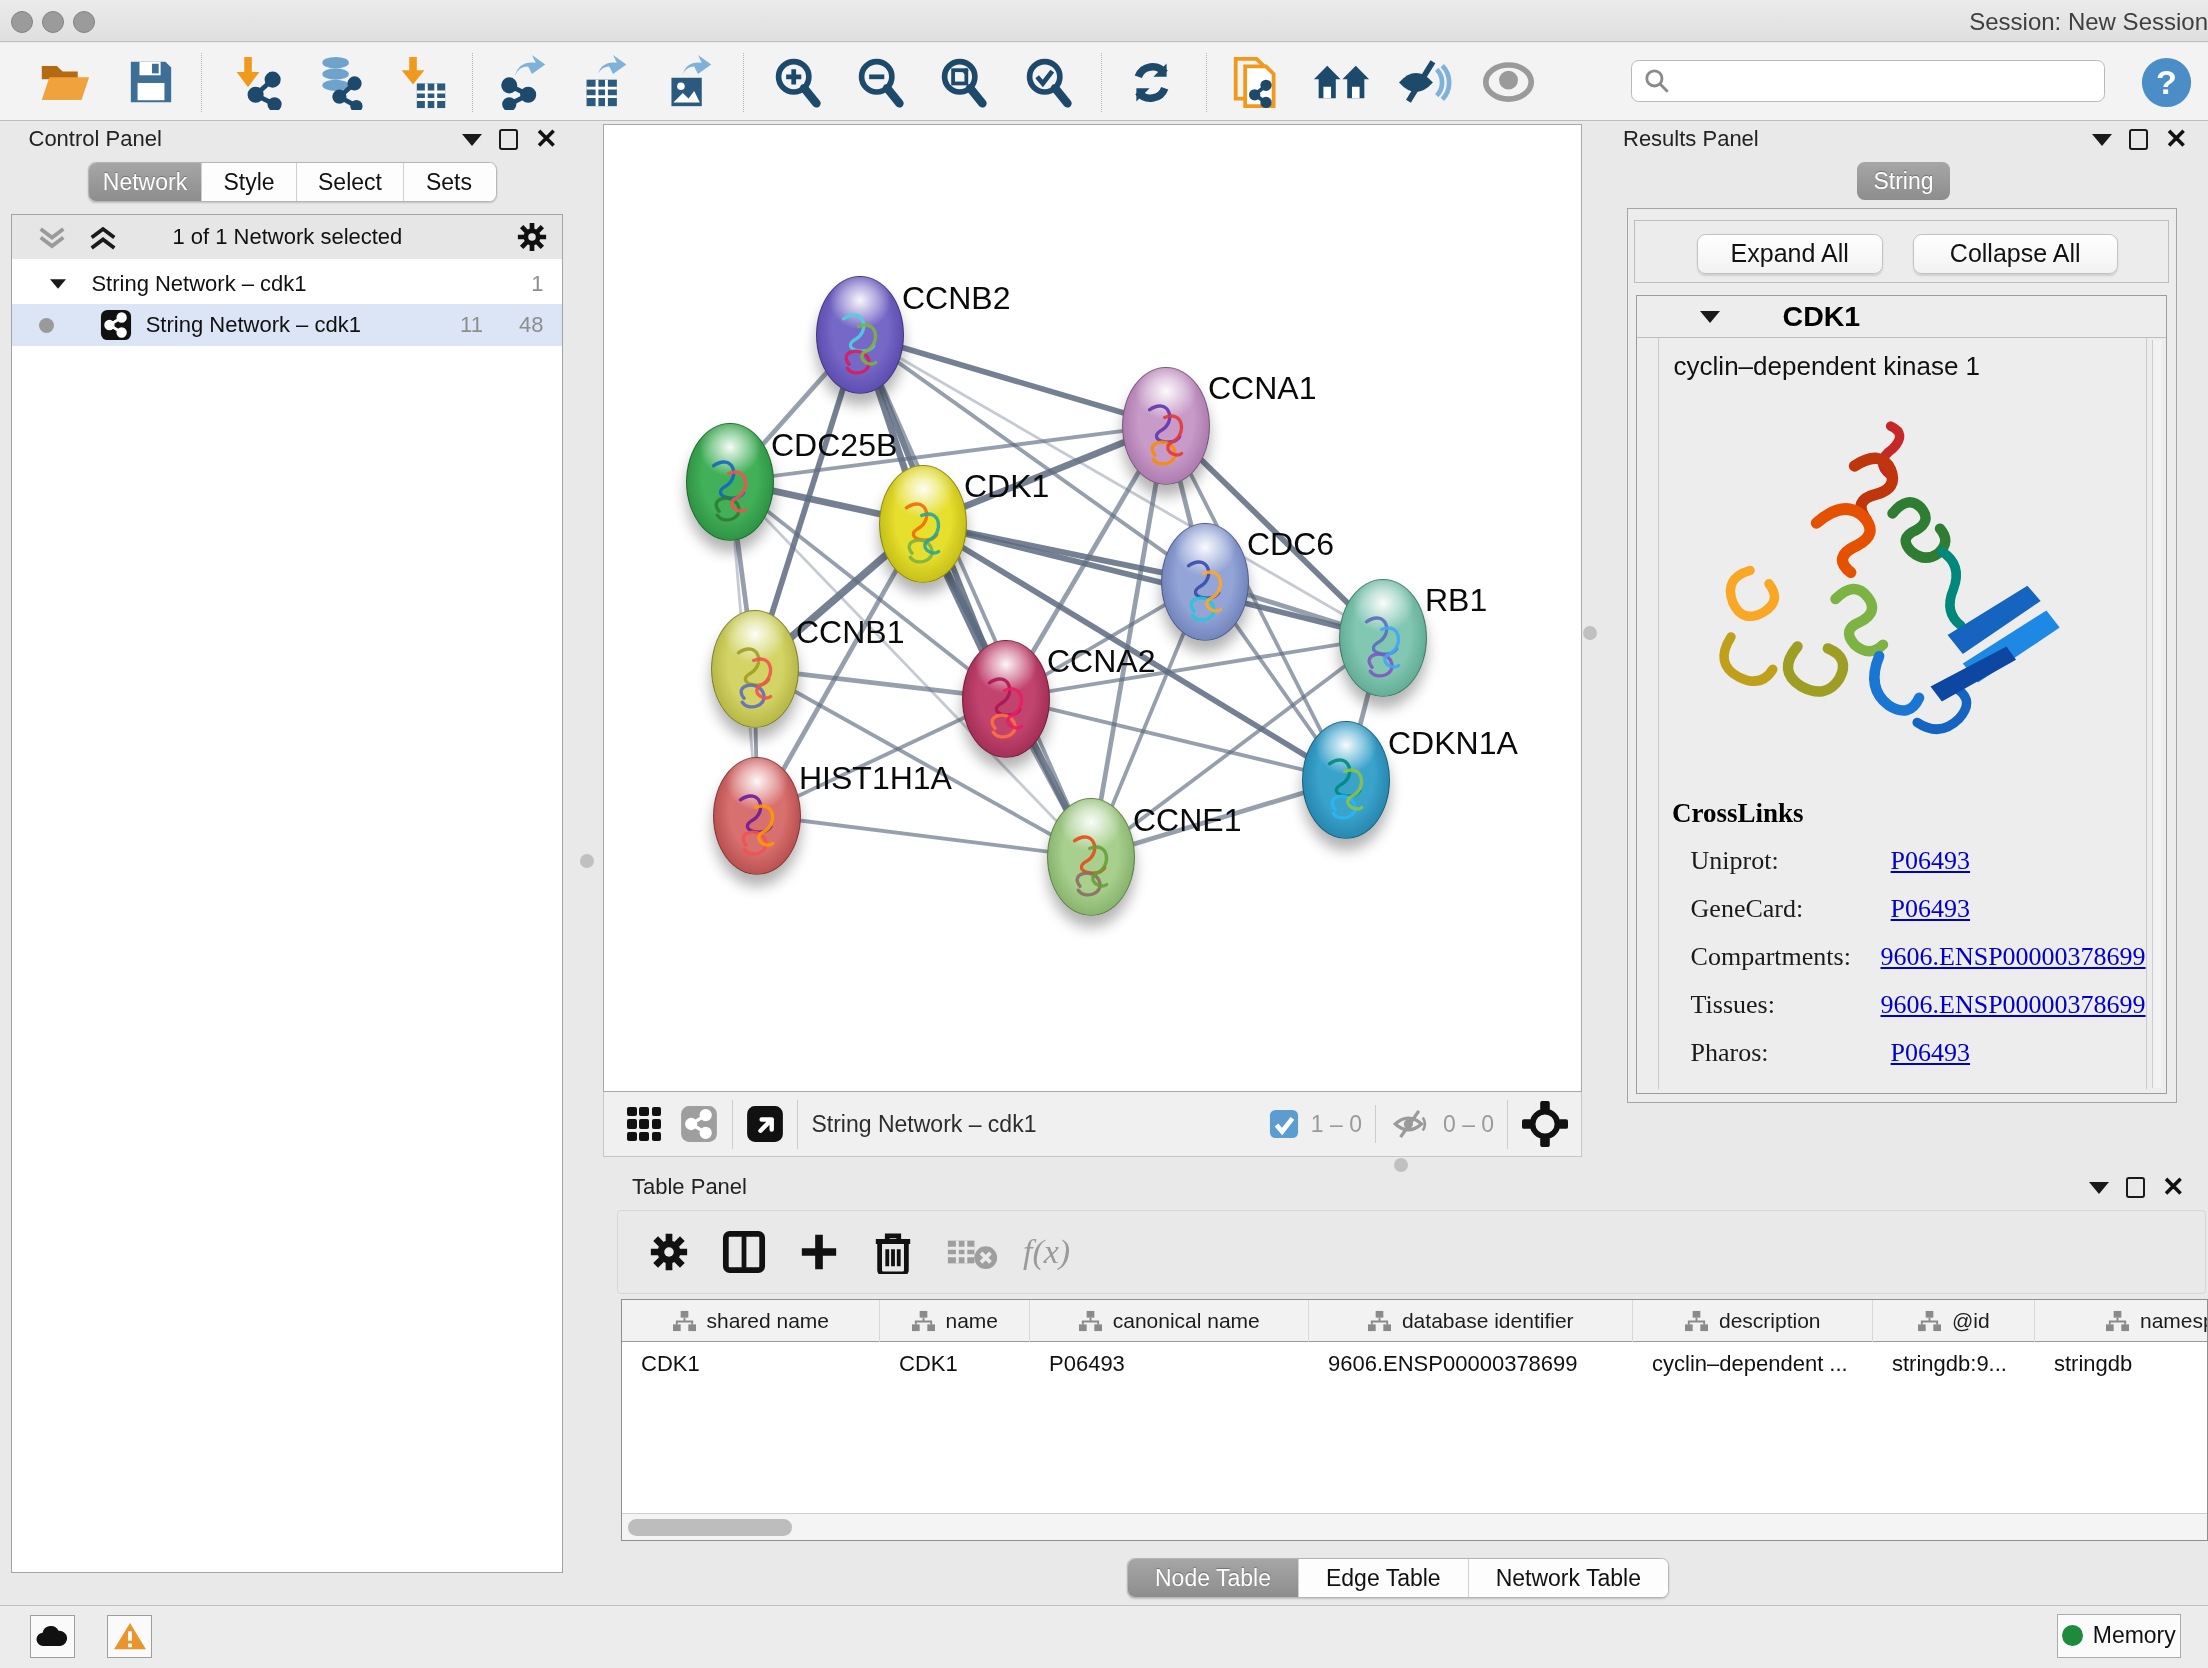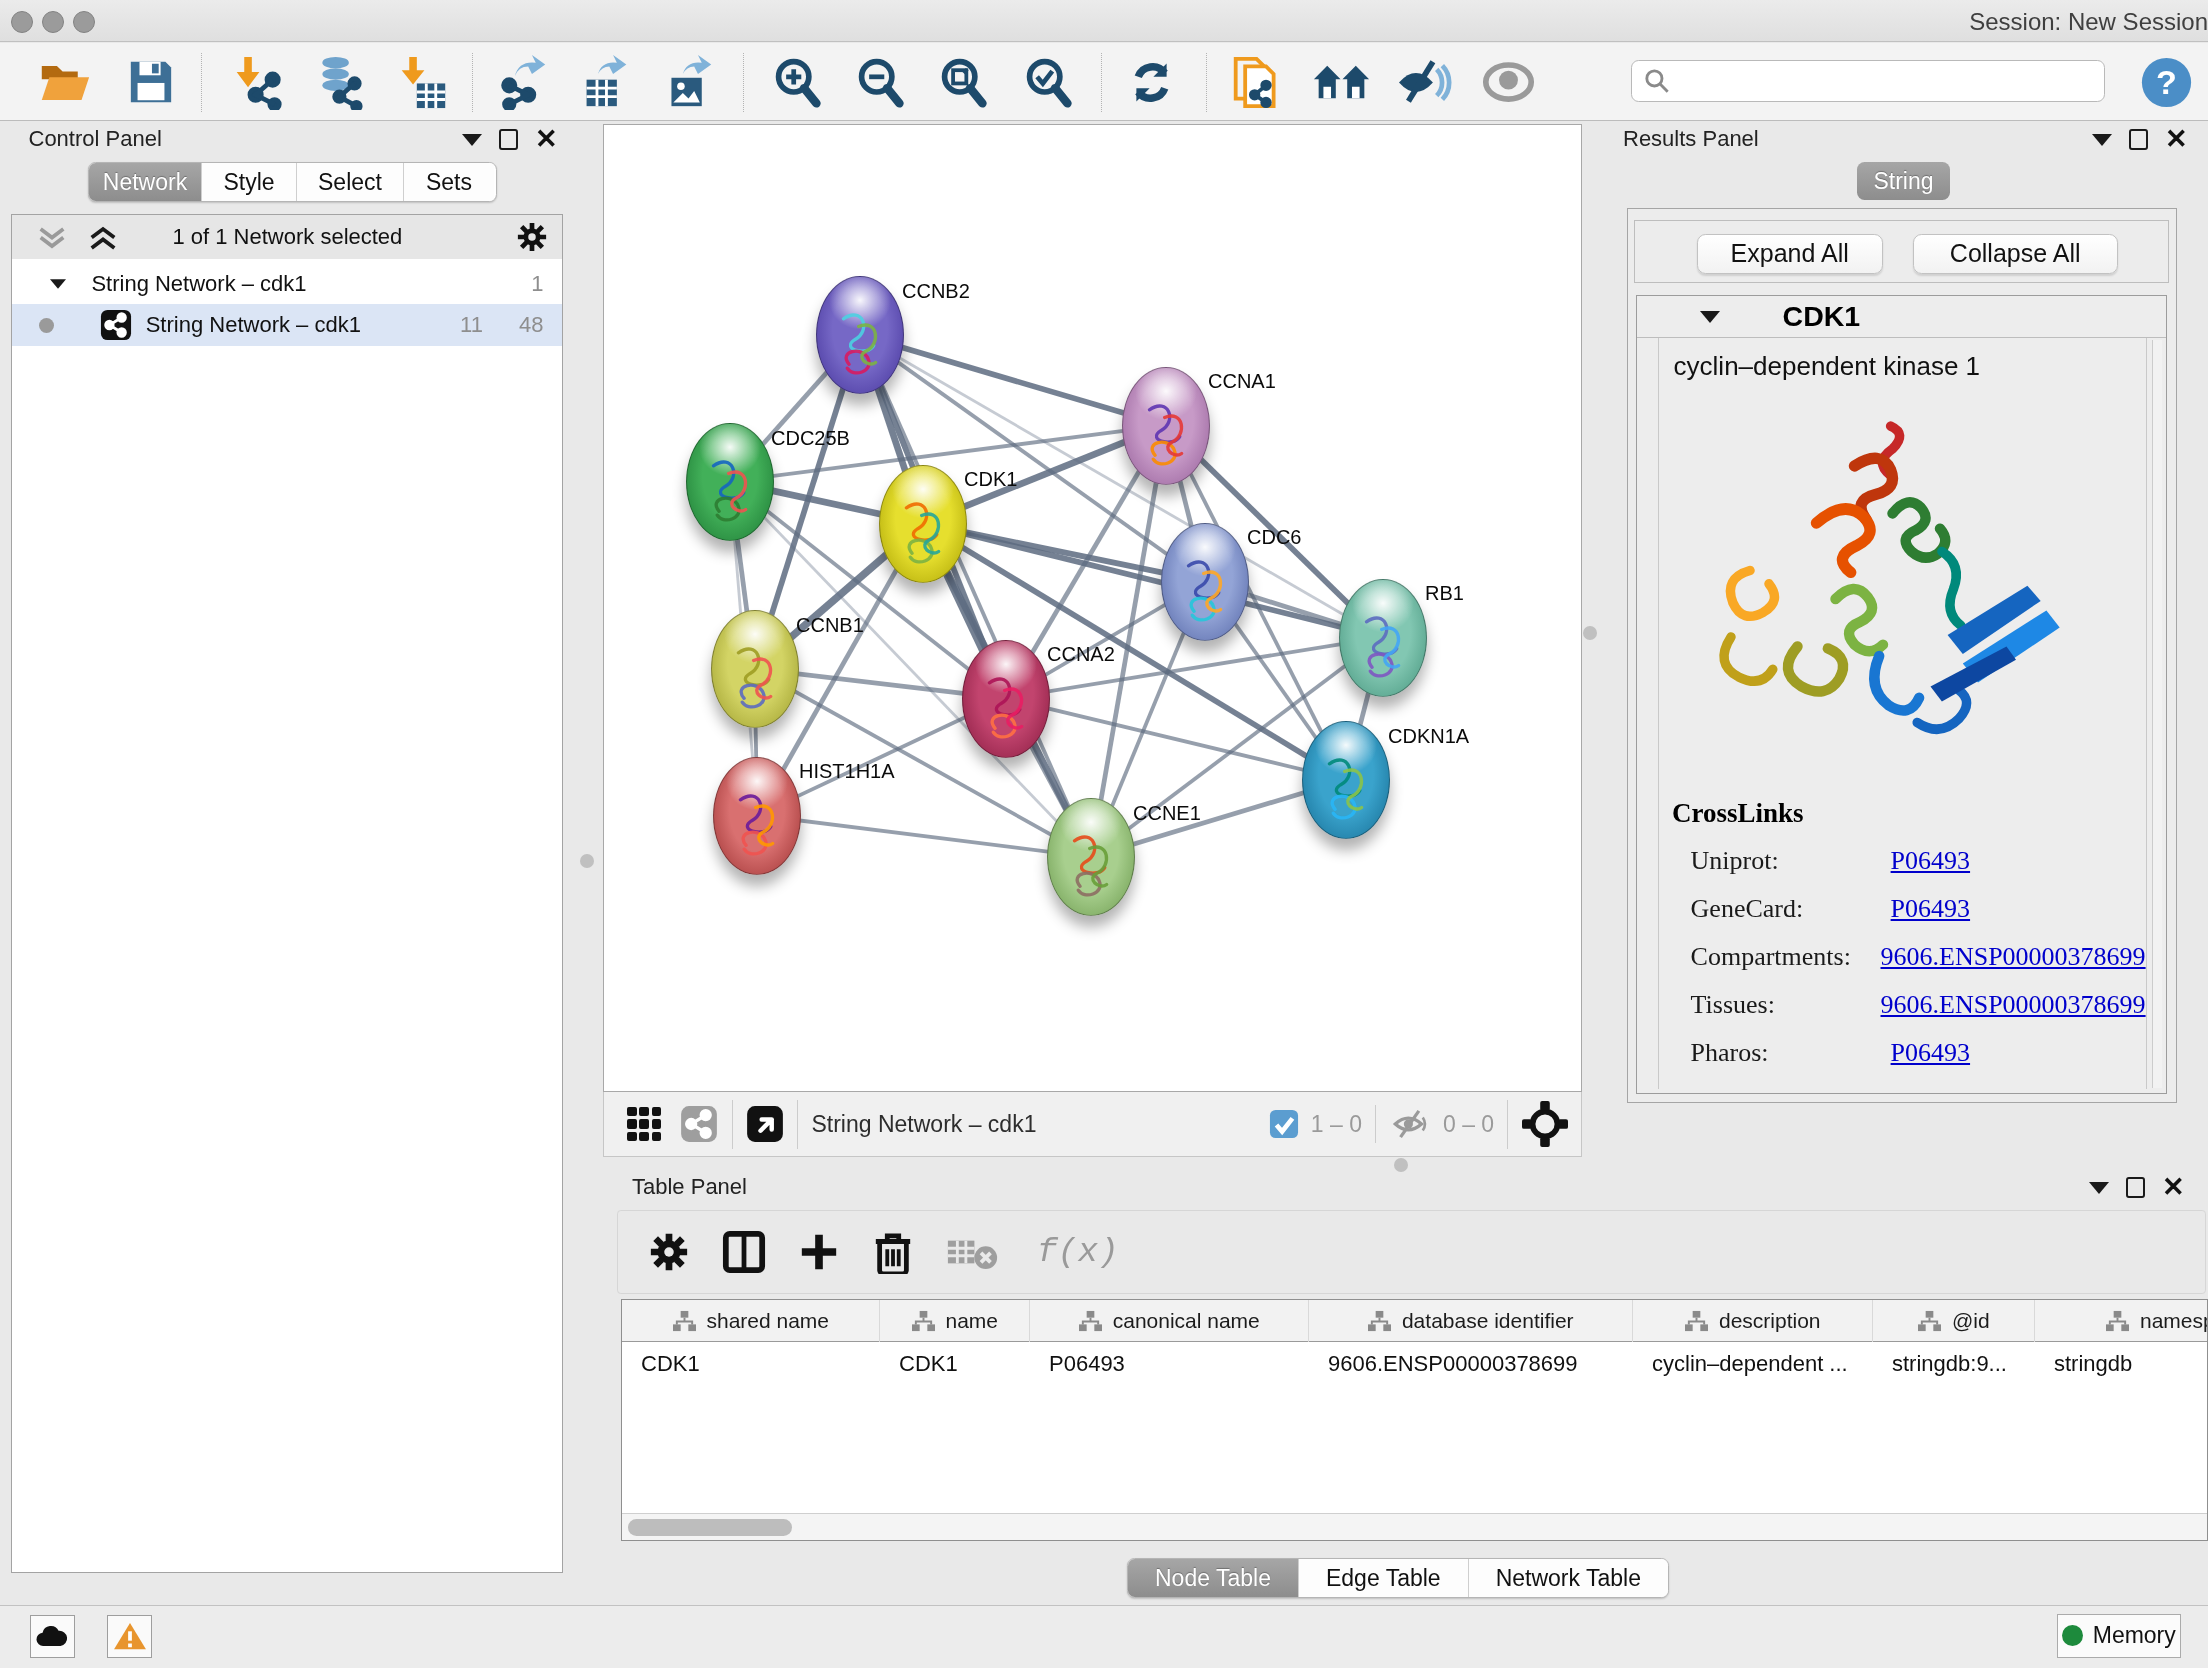--- a/index.html
+++ b/index.html
@@ -51,21 +51,21 @@
     display:flex; align-items:center; }
   .tree-row.sel { background:#dbe5f5; }
   .count { color:#8e8e8e; }
 
   
   .net-canvas { position:absolute; left:603px; top:124px; width:979px; height:968px;
     background:#fff; border:1.9px solid #a8a8a8; }
   .gnode { position:absolute; width:88px; height:118px; border-radius:50%;
     box-shadow:0 11.4px 13.3px rgba(0,0,0,.30); }
   .gnode svg { position:absolute; left:13.3px; top:21px; }
-  .glabel { position:absolute; font-size:20px; color:#0a0a0a; white-space:nowrap; }
+  .glabel { position:absolute; font-size:32px; color:#0a0a0a; white-space:nowrap; }
 
   .navbar { position:absolute; left:603px; top:1092px; width:979px; height:65px;
     background:#f0f0f0; border:1px solid #c6c6c6; border-top:none; display:flex; align-items:center; }
   .nav-sep { width:0; height:49px; border-left:1.9px solid #cccccc; margin:0 13.3px; }
   .nav-title { font-size:23px; color:#2d2d2d; }
   .nav-count { font-size:23px; color:#9a9a9a; margin-left:11.4px; }
 
   .split-dot { position:absolute; width:14.3px; height:14.3px; border-radius:50%; background:#c0c0c0; }
 
   
@@ -652,21 +652,21 @@
       <path d="M16 20 v18 M22 20 v18 M28 20 v18" stroke="#111" stroke-width="4"></path>
     </svg>
     <svg style="margin-left:32px" width="53" height="38" viewBox="0 0 56 40">
       <rect x="2" y="8" width="28" height="24" fill="#9e9e9e"></rect>
       <g stroke="#e9e9e9" stroke-width="3">
           <path d="M2 16 h28 M2 24 h28 M12 8 v24 M21 8 v24"></path>
         </g>
       <circle cx="42" cy="26" r="12" fill="#9e9e9e"></circle>
       <path d="M37 21 l10 10 M47 21 l-10 10" stroke="#e9e9e9" stroke-width="4"></path>
     </svg>
-    <div style="margin-left:38px; font-family:Liberation Mono, monospace; font-style:italic; font-size:34px; color:#9a9a9a">f(x)</div>
+    <div style="margin-left:24px; font-family:Liberation Serif, serif; font-style:italic; font-size:34px; color:#9a9a9a">f(x)</div>
   </div>
 
   <div class="tblbox">
     <div class="thead" id="table-head">
         <div class="th" style="width: 258px;">
           <svg width="25" height="23" viewBox="0 0 26 24">
             <rect x="9" y="1" width="8" height="7" fill="#8a8a8a"></rect>
             <rect x="1" y="15" width="8" height="7" fill="#8a8a8a"></rect>
             <rect x="17" y="15" width="8" height="7" fill="#8a8a8a"></rect>
             <path d="M13 8 v4 M5 15 v-3 h16 v3" fill="none" stroke="#8a8a8a" stroke-width="2"></path>

